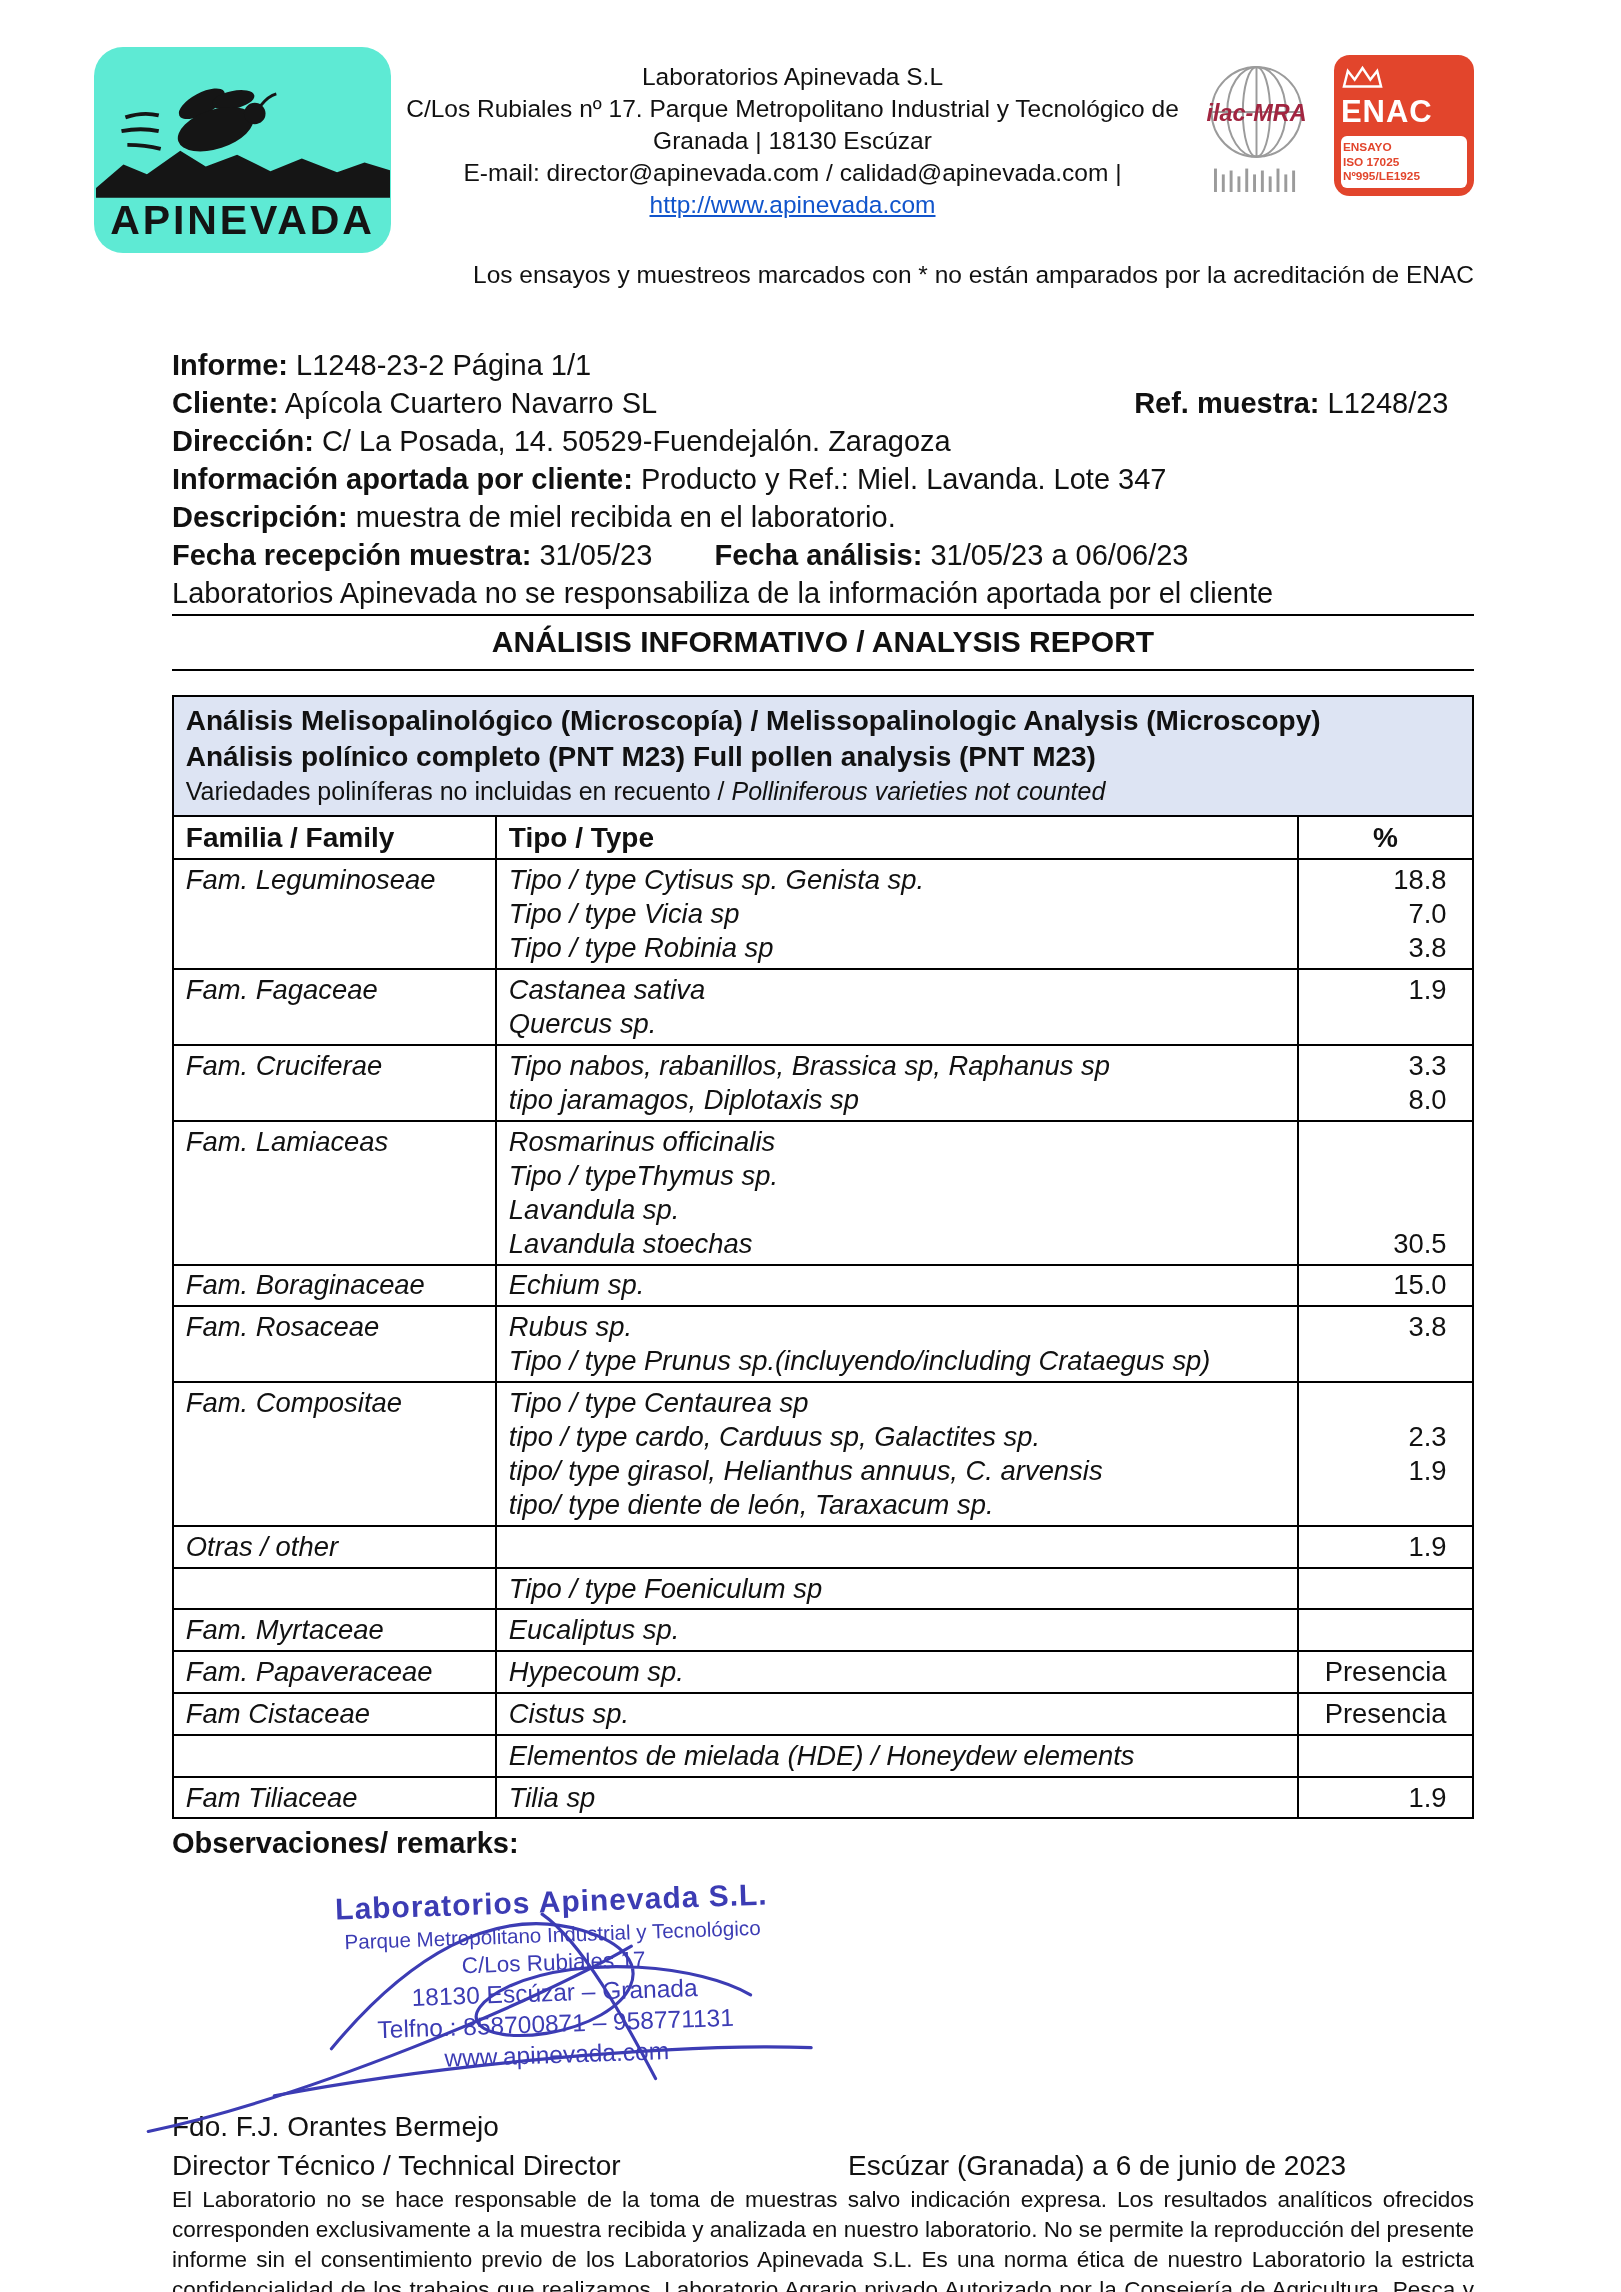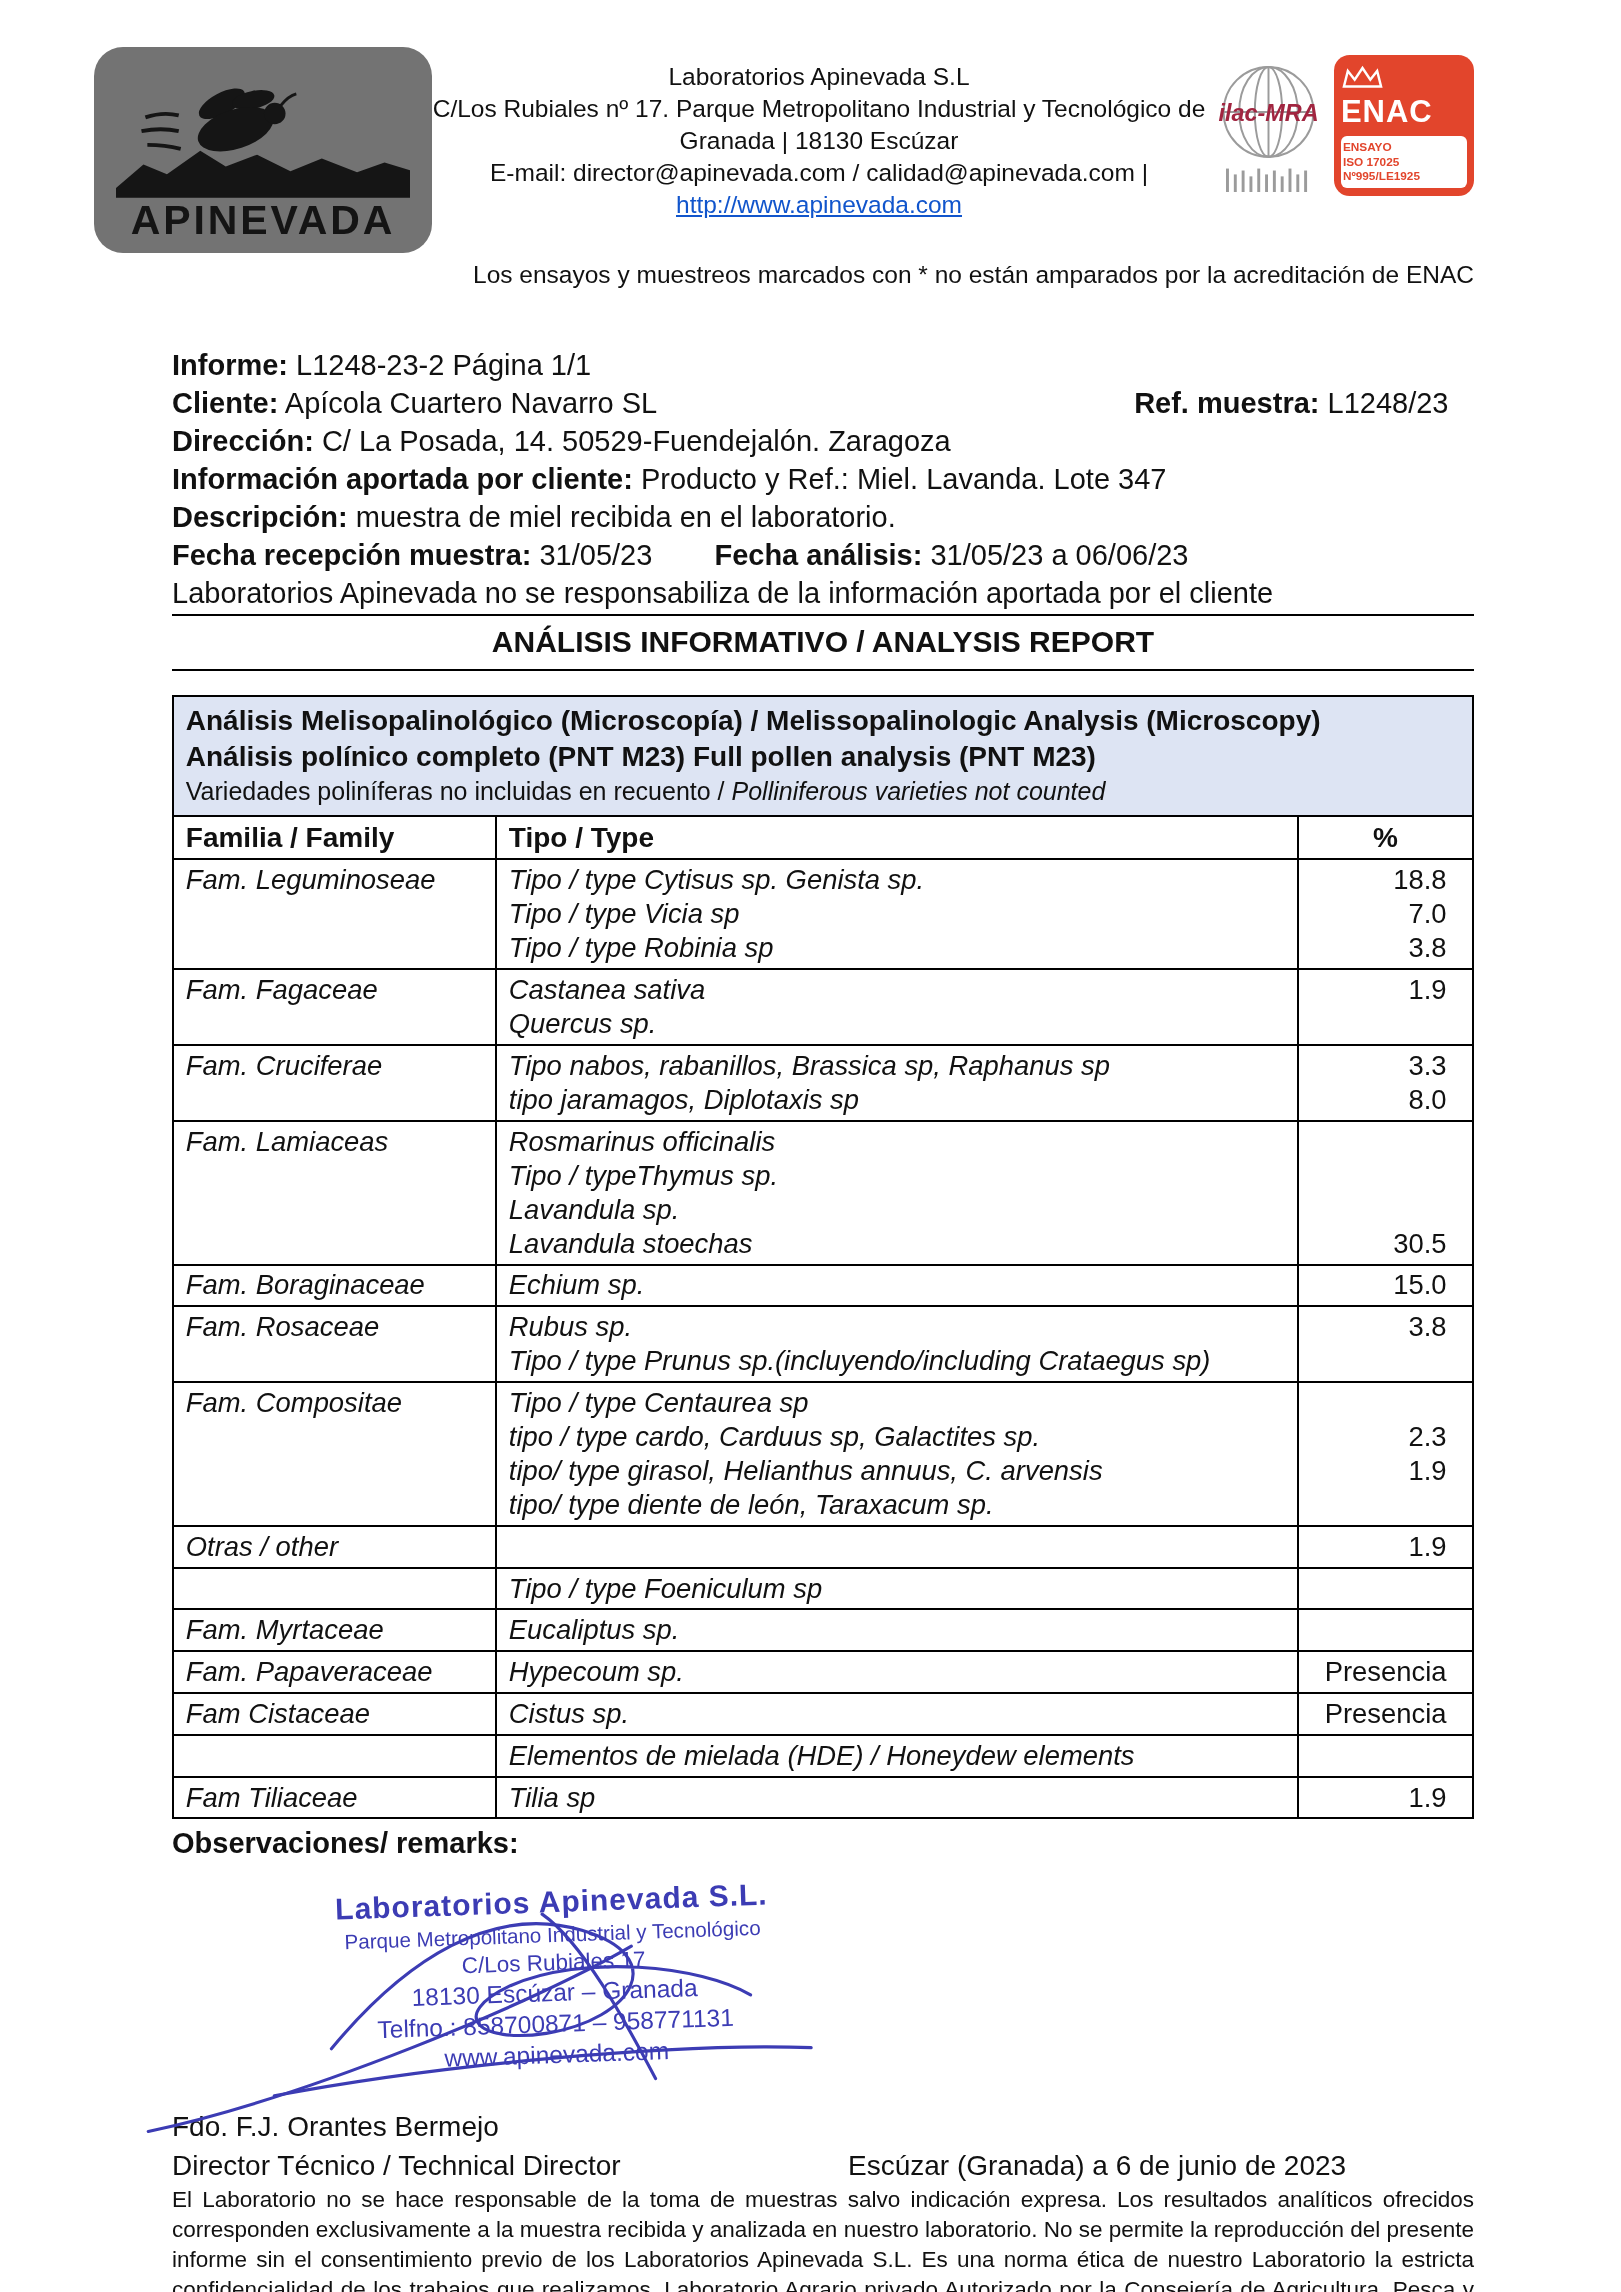--- a/index.html
+++ b/index.html
@@ -7,29 +7,29 @@
   body { font-family:"Liberation Sans", sans-serif; color:#111; }
   .page {
     width:1621px; height:2293px; background:#fff; margin:0 auto;
     padding:47px 147px 33px 172px;
     display:flex; flex-direction:column; overflow:hidden;
   }
 
   
   .header-row { display:flex; align-items:flex-start; margin-left:-78px; }
   .logo {
-    width:338px; height:206px; background:#737373; border-radius:29px;
+    width:297px; height:206px; background:#5eead4; border-radius:29px;
     display:flex; flex-direction:column; align-items:center; justify-content:flex-end;
     padding-bottom:11.8px; flex:none;
   }
   .logo svg { display:block; }
   .logo-text { font-size:41px; font-weight:bold; letter-spacing:2.9px; color:#141414; line-height:1; margin-top:2px; }
   .header-center { flex:1; text-align:center; font-size:24.5px; line-height:32px; padding-top:13.7px; }
   .website { color:#1155cc; text-decoration:underline; cursor:pointer; }
-  .header-logos { display:flex; gap:3px; flex:none; padding-top:7.8px; align-items:flex-start; }
+  .header-logos { display:flex; gap:15px; flex:none; padding-top:7.8px; align-items:flex-start; }
   .enac {
     width:140px; background:#e2452c; border-radius:15.7px; color:#fff; text-align:left;
     padding:9.8px 6.9px 7.8px; flex:none;
   }
   .enac-name { font-size:31px; font-weight:bold; letter-spacing:1px; margin:2px 0 5.9px; }
   .enac-box { background:#fff; border-radius:5.9px; color:#e2452c; font-size:11.8px; line-height:14.7px; padding:3.9px 2px; font-weight:bold; }
   .enac-note { font-size:24.5px; text-align:right; margin-top:7.8px; }
 
   
   .info { margin-top:57px; font-size:29px; line-height:38px; }

